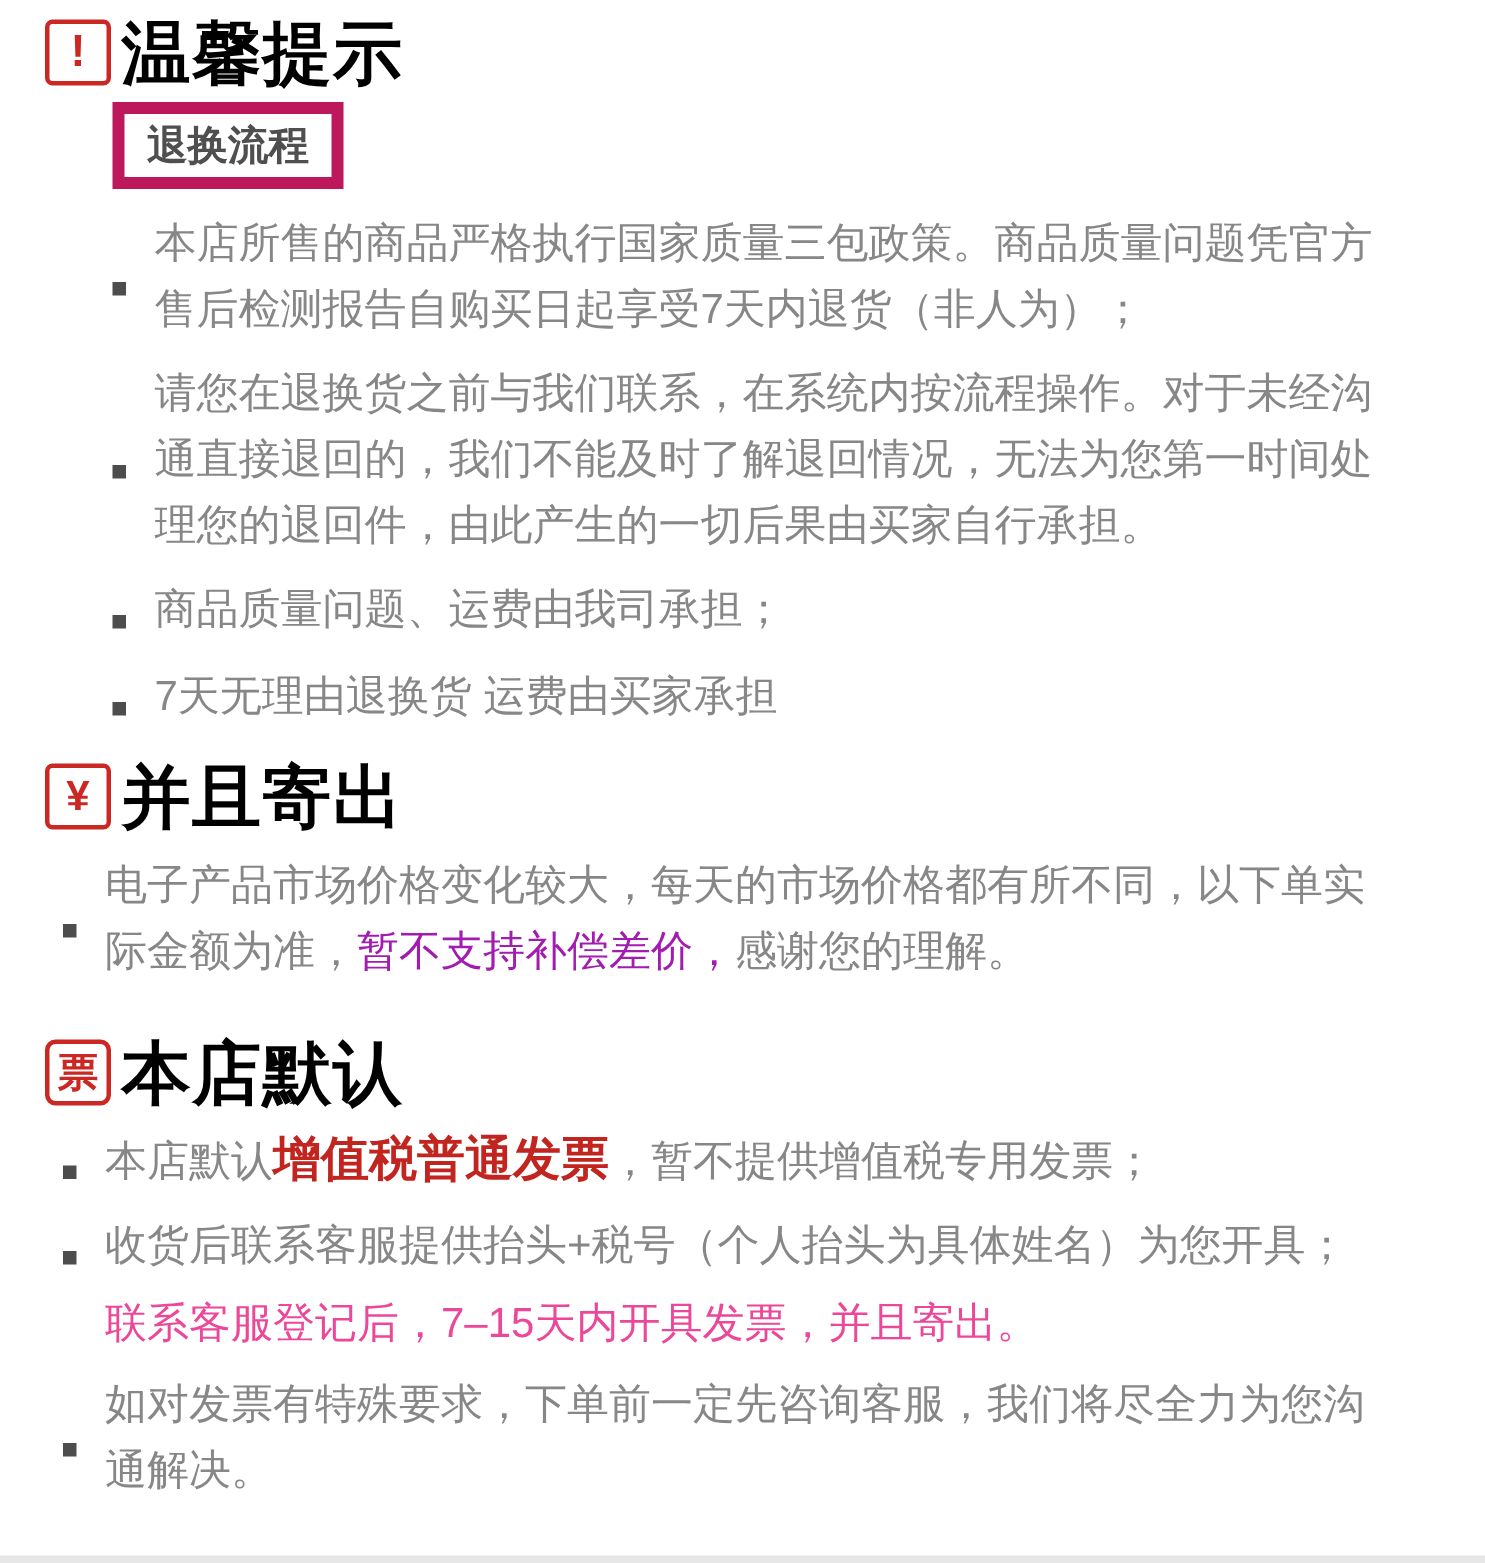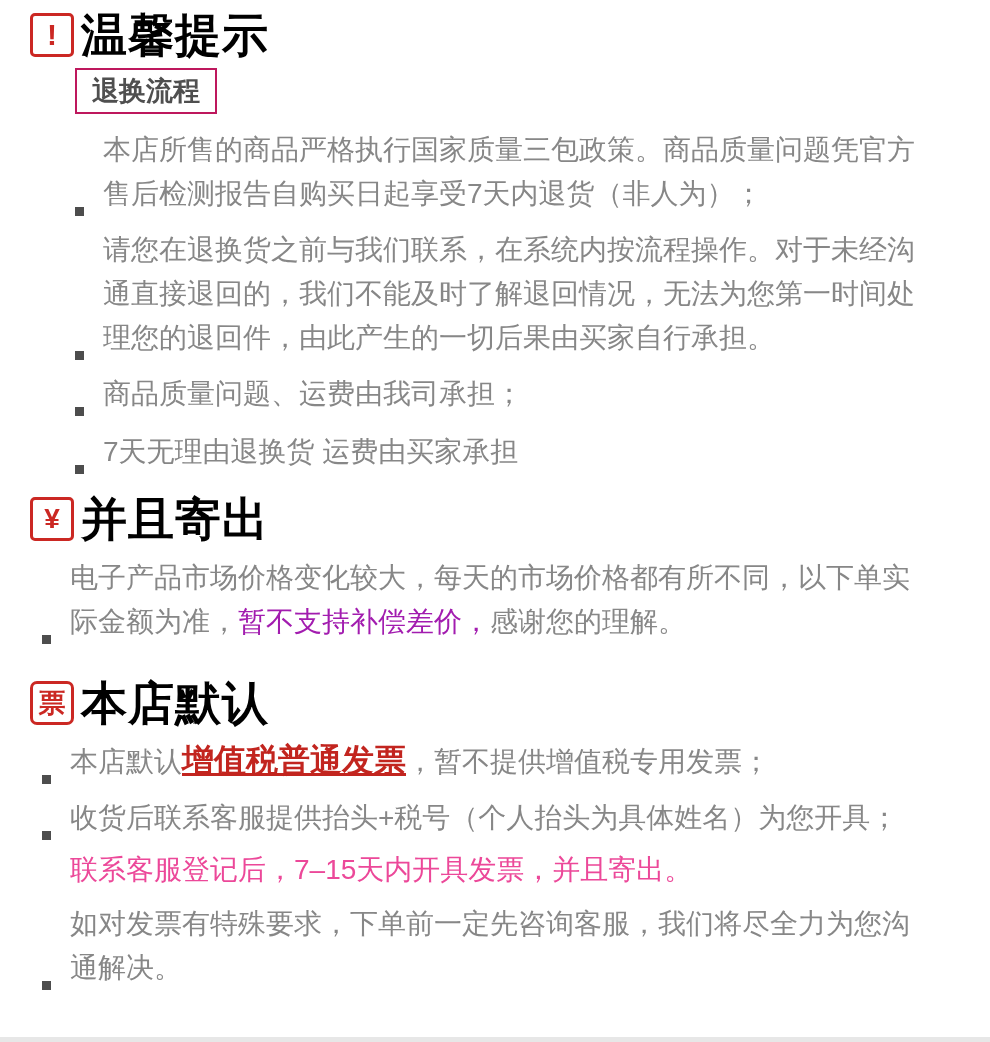--- a/index.html
+++ b/index.html
@@ -32,32 +32,32 @@
     font-weight:bold;
     font-size:46px;
     line-height:46px;
     margin-left:7px;
     letter-spacing:1px;
   }
   
   .tag-box{
     display:inline-block;
     box-sizing:border-box;
-    border:2px solid #be185d;
+    border:8px solid #be185d;
     color:#4f4f4f;
     font-weight:bold;
     font-size:27px;
     line-height:30px;
     padding:6px 15px;
     margin-left:75px;
   }
   .tag-box.first{margin-top:10px;}
   .tag-box.second{margin-top:12px;}
   
-  .bullet{display:flex;align-items:flex-end;}
+  .bullet{display:flex;align-items:center;}
   .bullet .sq{
     flex:0 0 auto;
     width:9px;height:9px;
     background:#4d4d4d;
     margin-top:17px;
     margin-right:19px;
   }
   .bullet .txt{
     font-size:28px;
     line-height:44px;
@@ -81,21 +81,20 @@
     font-size:28px;
     line-height:44px;
     color:#ec4899;
     white-space:pre-line;
   }
   .hl-red{color:#a21caf;}
   .hl-red-big{
     color:#c2251f;
     font-weight:bold;
     font-size:32px;
-    text-decoration:underline;
   }
   .bottom-divider{
     position:absolute;
     left:0;bottom:0;
     width:100%;height:5px;
     background:#e7e7e7;
   }
 </style>
 </head>
 <body>

